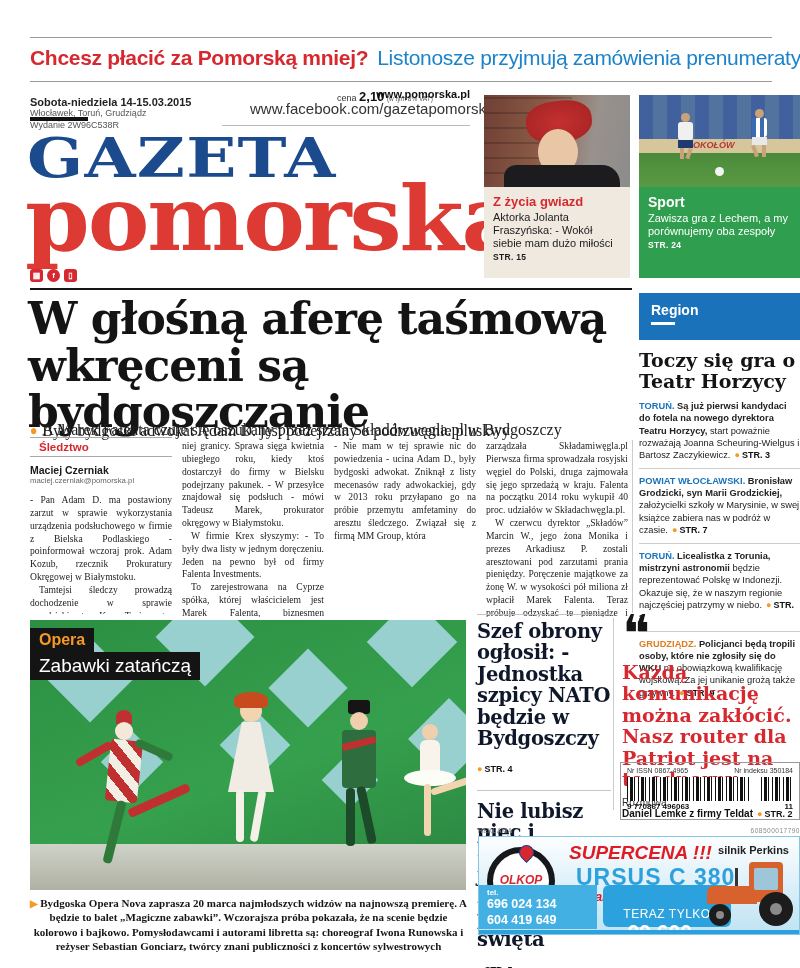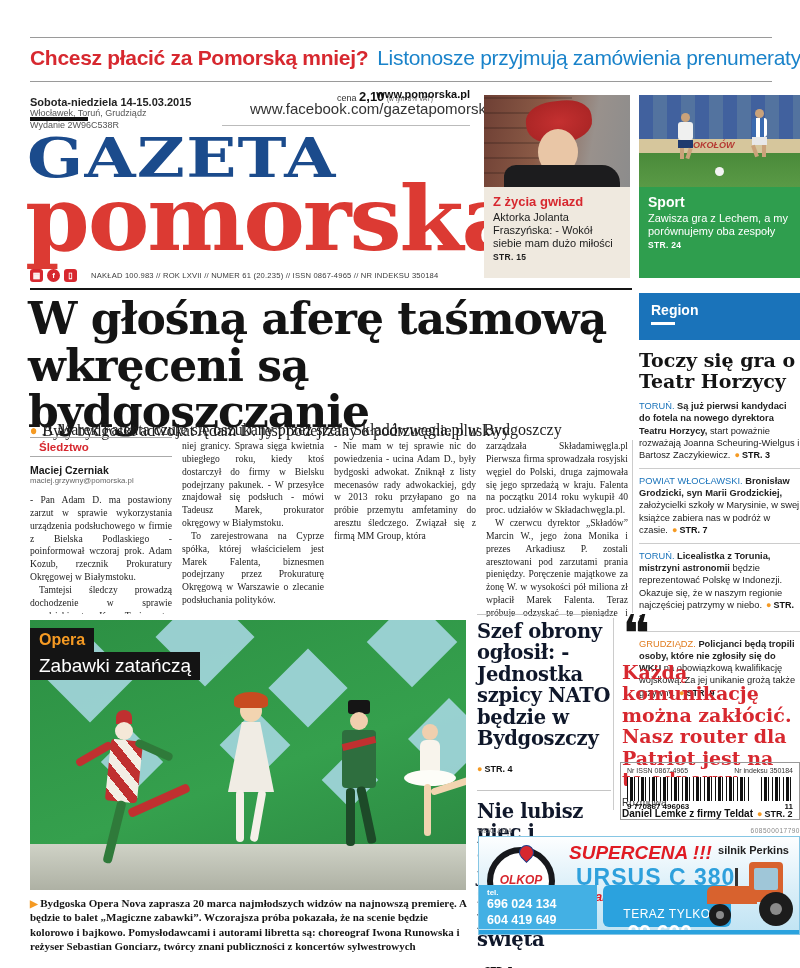--- a/index.html
+++ b/index.html
@@ -51,21 +51,21 @@
   .dot{color:#f59a23;font-size:12px;vertical-align:1px;margin-right:5px;}
   .odot{color:#f59a23;font-size:9px;margin:0 2px 0 4px;}
 
   
   .regionbox{background:#1a73ba;color:#fff;padding:9px 12px;box-sizing:border-box;}
   .regionbox .lbl{font-weight:bold;font-size:14px;}
   .regionbox .bar{width:24px;height:3px;background:#fff;margin-top:4px;}
   .rhead{font-family:"DejaVu Serif",serif;font-weight:bold;font-size:19px;line-height:1.1;color:#141414;}
   .r-item{font-size:9.3px;line-height:1.32;color:#222;margin:0;padding:6px 0;}
   .r-item + .r-item{border-top:1px solid #ccc;}
-  .r-city{font-weight:normal;margin-top:28px;}
+  .r-city{font-weight:bold;margin-top:28px;}
   .c-blue{color:#1a73ba;}
   .c-orange{color:#e07c1f;}
   .pg{font-weight:bold;font-size:9px;color:#111;}
 
   
   .col{width:142px;height:177px;overflow:hidden;}
   .kickline{height:1px;background:#aaa;}
   .kicker{color:#d7282f;font-weight:bold;font-size:11.5px;padding:3px 0;margin-left:9px;}
   .author{font-weight:bold;font-size:10.5px;margin-top:7px;}
   .email{font-size:7.8px;color:#666;}
@@ -163,21 +163,20 @@
     <span class="mast1">GAZETA</span>
   </div>
   <div class="abs" style="left:25px;top:178px;">
     <span class="mast2">pomorska</span>
   </div>
 
   <div class="abs iconrow" style="left:30px;top:269px;">
     <span class="s-icon">▦</span>
     <span class="s-icon round">f</span>
     <span class="s-icon">▯</span>
-    <span class="metaline">NAKŁAD 100.983 // ROK LXVII // NUMER 61 (20.235) // ISSN 0867-4965 // NR INDEKSU 350184</span>
   </div>
   <div class="abs" style="left:30px;top:288px;width:602px;height:2px;background:#151515;"></div>
 
   <div class="abs photo" style="left:484px;top:95px;width:146px;height:92px;">
     <div class="abs" style="left:0;top:0;width:100%;height:100%;background:linear-gradient(100deg,#6e3f34 0%,#8a5a46 38%,#99918c 72%,#8c8c8c 100%);"></div>
     <div class="abs" style="left:0;top:0;width:60%;height:100%;background:repeating-linear-gradient(0deg,transparent 0 13px,rgba(0,0,0,0.18) 13px 15px);"></div>
     <div class="abs" style="left:42px;top:6px;width:66px;height:42px;background:radial-gradient(#c43030,#a32222);border-radius:42% 42% 46% 46%;transform:rotate(-7deg);"></div>
     <div class="abs" style="left:54px;top:34px;width:40px;height:46px;background:#e9c6a6;border-radius:50%;"></div>
     <div class="abs" style="left:20px;top:70px;width:116px;height:26px;background:#1c1c1e;border-radius:12px 18px 0 0;"></div>
   </div>
@@ -237,28 +236,29 @@
     <p class="r-item"><b class="r-city c-blue">TORUŃ.</b> <b>Licealistka z Torunia, mistrzyni astronomii</b> <span>będzie reprezentować Polskę w Indonezji. Okazuje się, że w naszym regionie najczęściej patrzymy w niebo.</span><span class="odot">●</span><span class="pg">STR. 8</span></p>
     <p class="r-item"><b class="r-city c-orange">GRUDZIĄDZ.</b> <b>Policjanci będą tropili osoby, które nie zgłosiły się do WKU</b> <span>na obowiązkową kwalifikację wojskową. Za jej unikanie grożą także grzywny.</span><span class="odot">●</span><span class="pg">STR. 9</span></p>
   </div>
   <div class="abs" style="left:632px;top:440px;width:1px;height:173px;background:#ccc;"></div>
 
   <div class="abs col" style="left:30px;top:437px;">
     <div class="kickline"></div>
     <div class="kicker">Śledztwo</div>
     <div class="kickline"></div>
     <div class="author">Maciej Czerniak</div>
-    <div class="email">maciej.grzywny@pomorska.pl</div>
+    <div class="email">maciej.czerniak@pomorska.pl</div>
     <div class="body" style="margin-top:9px;">
       <p>- Pan Adam D. ma postawiony zarzut w sprawie wykorzystania urządzenia podsłuchowego w firmie z Bielska Podlaskiego - poinformował wczoraj prok. Adam Kozub, rzecznik Prokuratury Okręgowej w Białymstoku.</p>
       <p>Tamtejsi śledczy prowadzą dochodzenie w sprawie przedsiębiorstwa Krex. To importer opału zza wschod-</p>
     </div>
   </div>
   <div class="abs col body" style="left:182px;top:440px;">
     <p>niej granicy. Sprawa sięga kwietnia ubiegłego roku, kiedy ktoś dostarczył do firmy w Bielsku podejrzany pakunek. - W przesyłce znajdował się podsłuch - mówi Tadeusz Marek, prokurator okręgowy w Białymstoku.</p>
+    <p>W firmie Krex słyszymy: - To były dwa listy w jednym doręczeniu. Jeden na pewno był od firmy Falenta Investments.</p>
     <p>To zarejestrowana na Cyprze spółka, której właścicielem jest Marek Falenta, biznesmen podejrzany przez Prokuraturę Okręgową w Warszawie o zlecanie podsłuchania polityków.</p>
   </div>
   <div class="abs col body" style="left:334px;top:440px;">
     <p>- Nie mam w tej sprawie nic do powiedzenia - ucina Adam D., były bydgoski adwokat. Zniknął z listy mecenasów rady adwokackiej, gdy w 2013 roku przyłapano go na próbie przemytu amfetaminy do aresztu śledczego. Związał się z firmą MM Group, która</p>
   </div>
   <div class="abs col" style="left:486px;top:440px;">
     <div class="body">
       <p>zarządzała Składamiwęgla.pl Pierwsza firma sprowadzała rosyjski węgiel do Polski, druga zajmowała się jego sprzedażą w kraju. Falenta na początku 2014 roku wykupił 40 proc. udziałów w Składachwęgla.pl.</p>
       <p>W czerwcu dyrektor „Składów” Marcin W., jego żona Monika i prezes Arkadiusz P. zostali aresztowani pod zarzutami prania pieniędzy. Poręczenie majątkowe za żonę W. w wysokości pół miliona zł wpłacił Marek Falenta. Teraz próbuje odzyskać te pieniądze i mówi, że go oszukano. Jak? ● ©®</p>
     </div>
@@ -309,21 +309,21 @@
       <div class="abs" style="left:6px;top:46px;width:52px;height:16px;background:#fdfdf8;border-radius:50%;"></div>
       <div class="abs" style="left:26px;top:60px;width:7px;height:52px;background:#f2d4b0;border-radius:4px;"></div>
       <div class="abs" style="left:32px;top:58px;width:46px;height:7px;background:#f2d4b0;transform:rotate(-18deg);border-radius:4px;"></div>
     </div>
 
     <div class="oplabel">
       <span class="l1">Opera</span>
       <span class="l2">Zabawki zatańczą</span>
     </div>
   </div>
-  <div class="abs caption" style="left:30px;top:896px;width:437px;">
+  <div class="abs caption" style="left:30px;top:896px;width:437px;text-align:center;">
     <span class="arr">▶ </span><span>Bydgoska Opera Nova zaprasza 20 marca najmłodszych widzów na najnowszą premierę. A będzie to balet „Magiczne zabawki”. Wczorajsza próba pokazała, że na scenie będzie kolorowo i bajkowo. Pomysłodawcami i autorami libretta są: choreograf Iwona Runowska i reżyser Sebastian Gonciarz, twórcy znani publiczności z koncertów sylwestrowych</span>
   </div>
 
   <div class="abs" style="left:477px;top:614px;width:134px;">
     <div class="hr"></div>
     <div class="tz" style="margin-top:6px;">Szef obrony ogłosił: - Jednostka szpicy NATO będzie w Bydgoszczy</div>
     <div style="margin-top:8px;"><span class="odot" style="margin-left:0;">●</span><span class="pg">STR. 4</span></div>
     <div class="hr" style="margin:14px 0 10px;"></div>
     <div class="tz">Nie lubisz piec i gotować? To już teraz zamów potrawy na święta</div>
     <div style="margin-top:8px;"><span class="odot" style="margin-left:0;">●</span><span class="pg">STR. 5</span></div>

